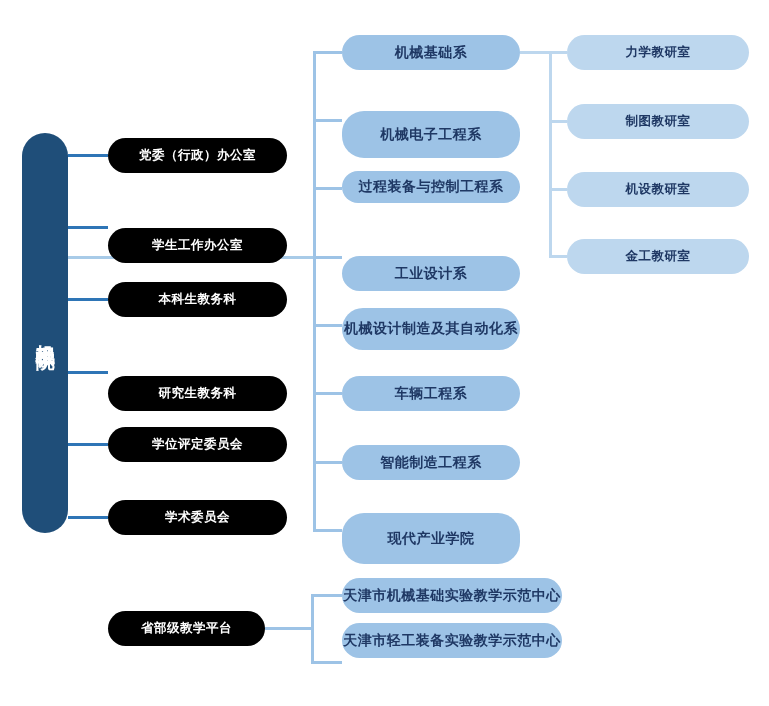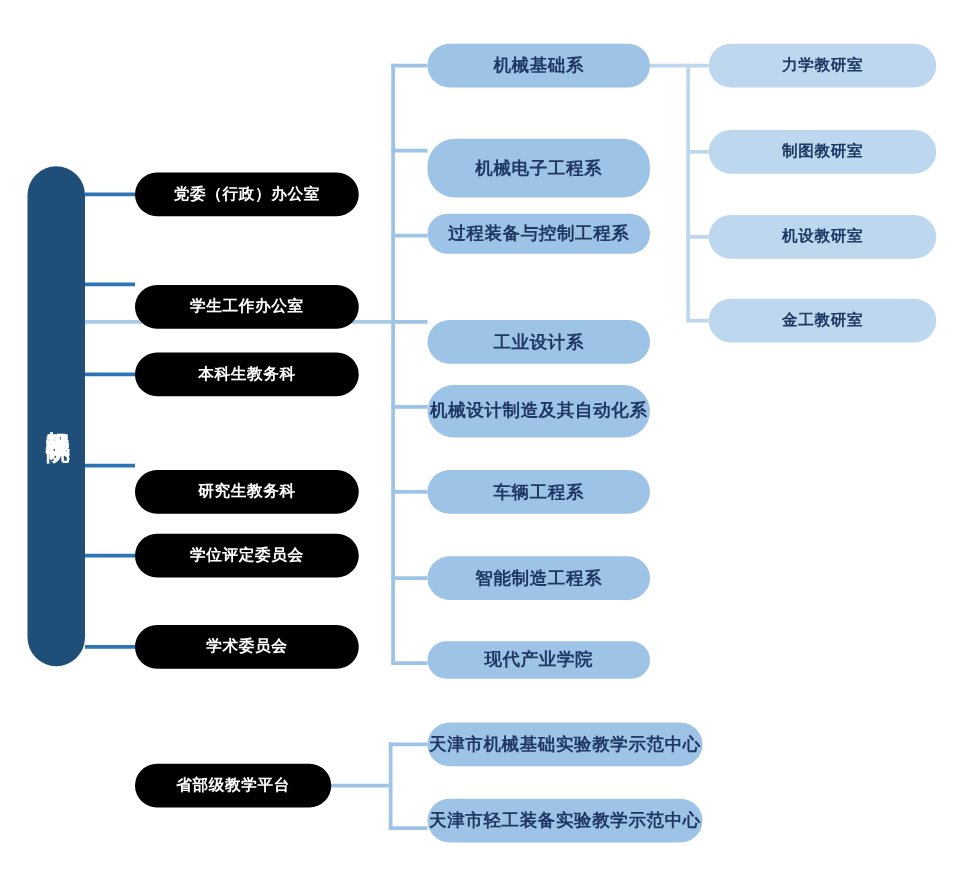--- a/index.html
+++ b/index.html
@@ -147,21 +147,21 @@
   </div>
   <div class="node node--l2" style="left:342px; top:308px; width:178px; height:42px;">
     <span>机械设计制造及其自动化系</span>
   </div>
   <div class="node node--l2" style="left:342px; top:376px; width:178px; height:35px;">
     <span>车辆工程系</span>
   </div>
   <div class="node node--l2" style="left:342px; top:445px; width:178px; height:35px;">
     <span>智能制造工程系</span>
   </div>
-  <div class="node node--l2" style="left:342px; top:513px; width:178px; height:30px;">
+  <div class="node node--l2" style="left:342px; top:513px; width:178px; height:51px;">
     <span>现代产业学院</span>
   </div>
 
   <div class="conn conn--lighter" style="left:520px; top:51px; width:29px; height:3px;"></div>
   <div class="conn conn--lighter" style="left:549px; top:51px; width:3px; height:206px;"></div>
 
   <div class="conn conn--lighter" style="left:549px; top:51px; width:18px; height:3px;"></div>
   <div class="conn conn--lighter" style="left:549px; top:120px; width:18px; height:3px;"></div>
   <div class="conn conn--lighter" style="left:549px; top:188px; width:18px; height:3px;"></div>
   <div class="conn conn--lighter" style="left:549px; top:255px; width:18px; height:3px;"></div>
@@ -184,17 +184,17 @@
   </div>
 
   <div class="conn conn--light" style="left:265px; top:627px; width:46px; height:3px;"></div>
   <div class="conn conn--light" style="left:311px; top:594px; width:3px; height:70px;"></div>
   <div class="conn conn--light" style="left:311px; top:594px; width:31px; height:3px;"></div>
   <div class="conn conn--light" style="left:311px; top:661px; width:31px; height:3px;"></div>
 
   <div class="node node--l2" style="left:342px; top:578px; width:220px; height:35px;">
     <span>天津市机械基础实验教学示范中心</span>
   </div>
-  <div class="node node--l2" style="left:342px; top:639px; width:220px; height:35px;">
+  <div class="node node--l2" style="left:342px; top:623px; width:220px; height:35px;">
     <span>天津市轻工装备实验教学示范中心</span>
   </div>
 
 </div>
 
 </body></html>

